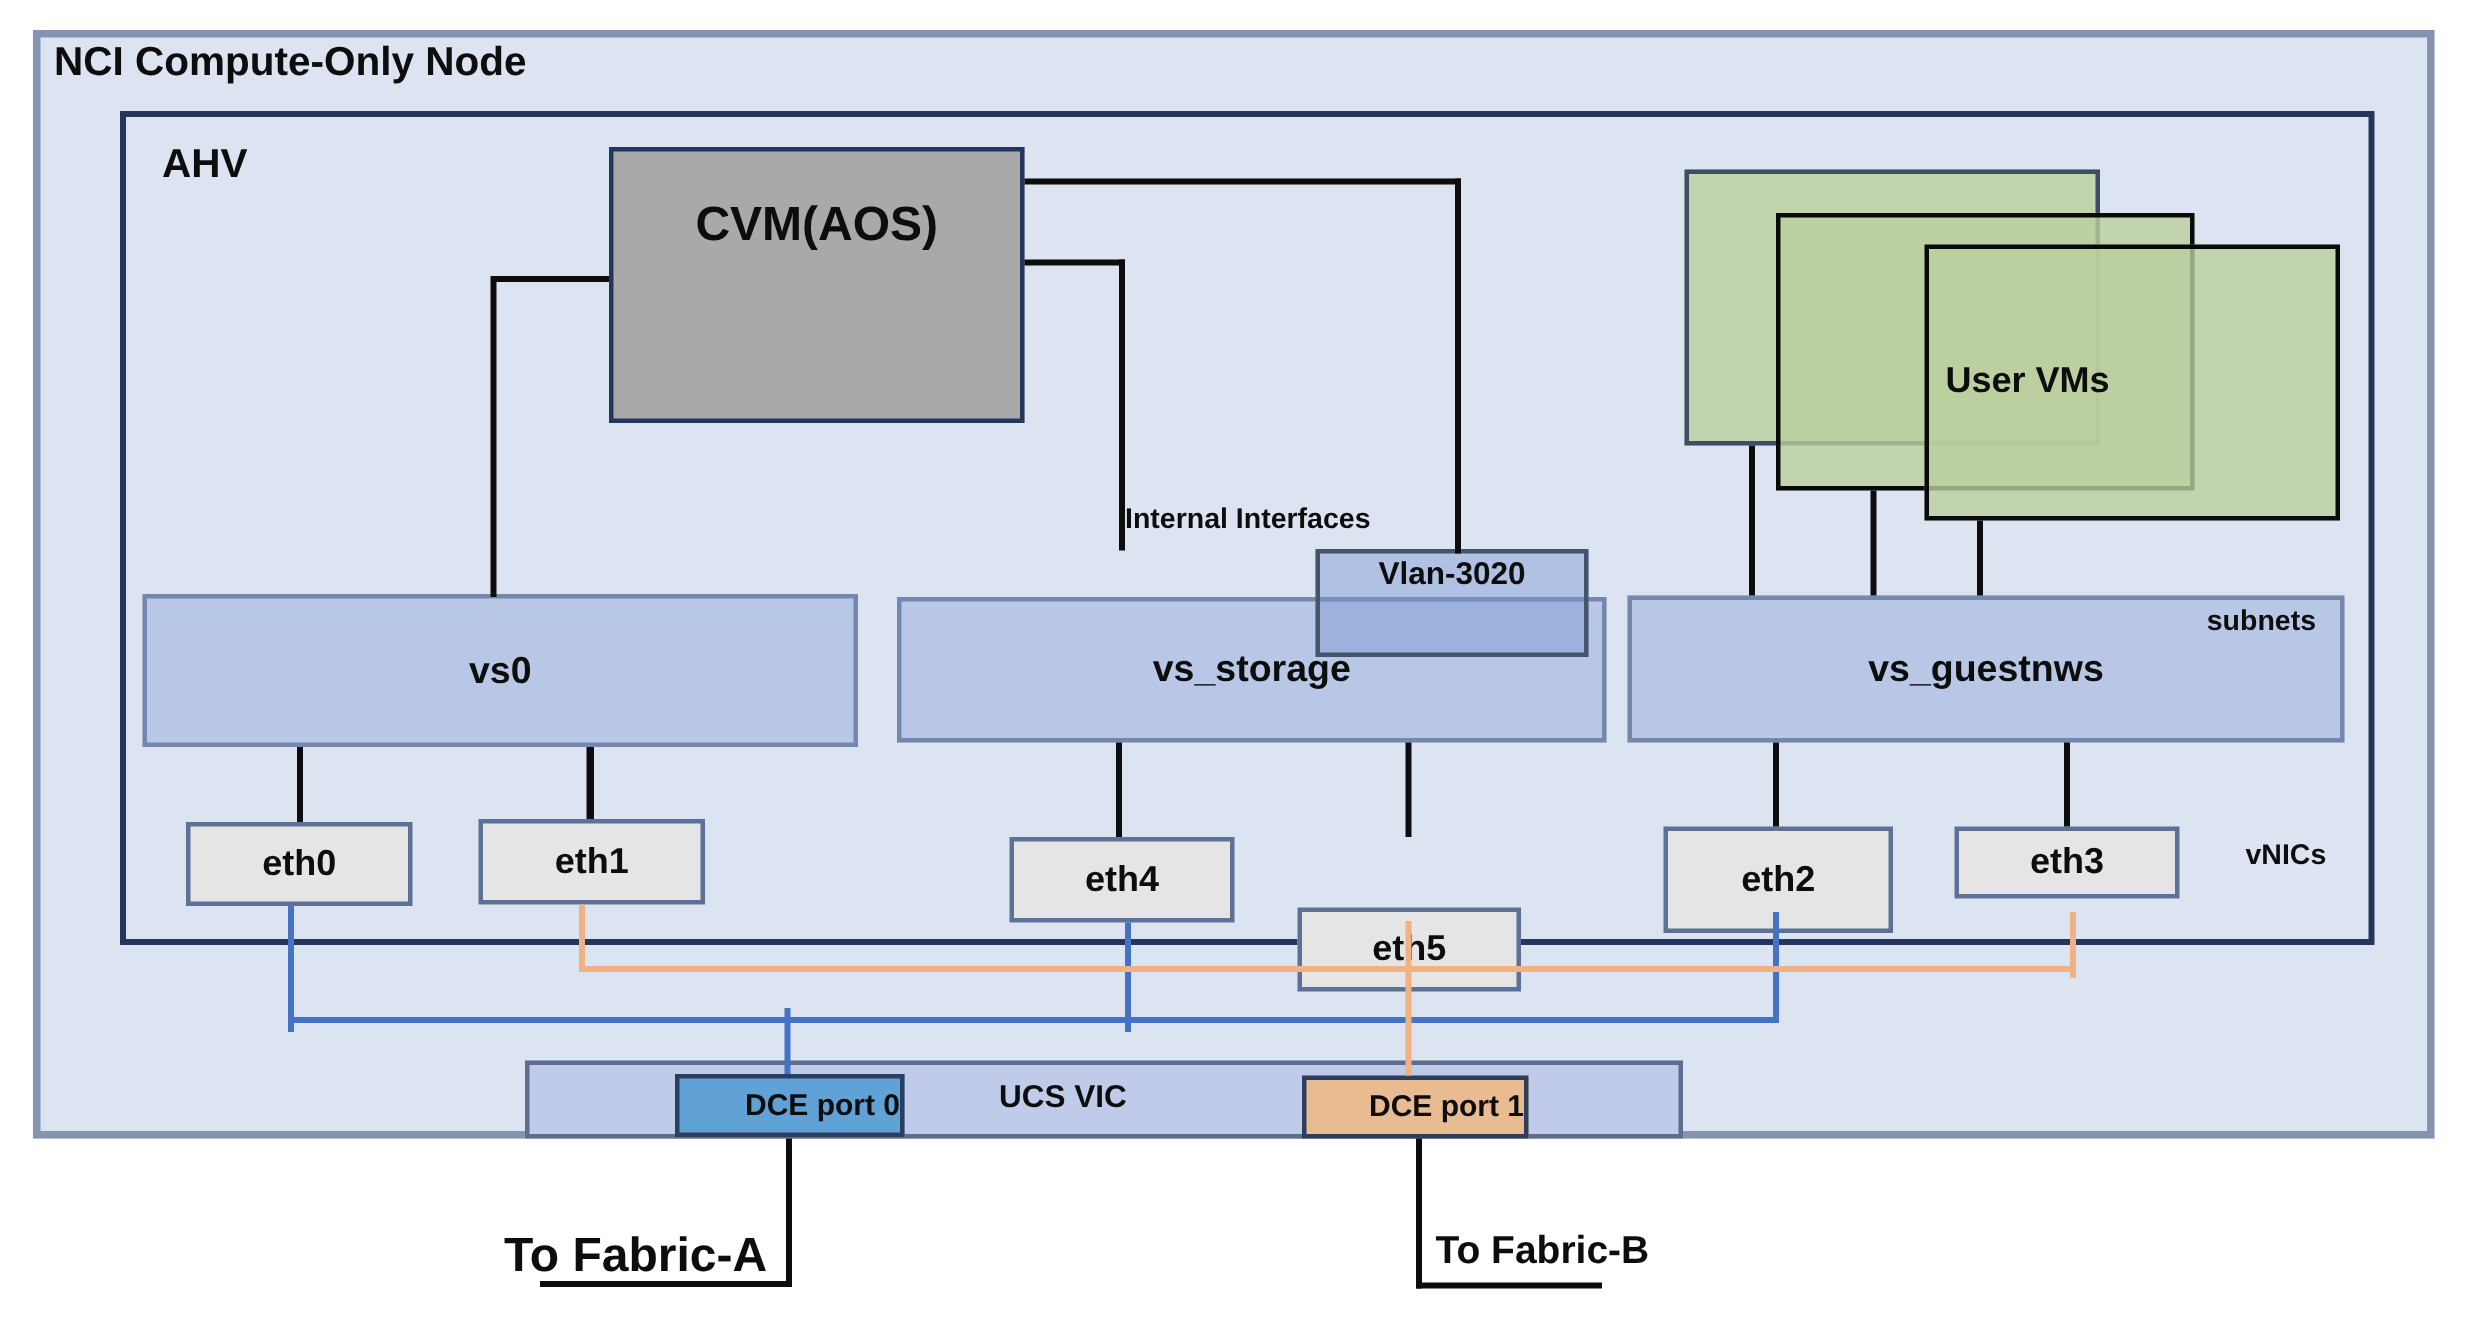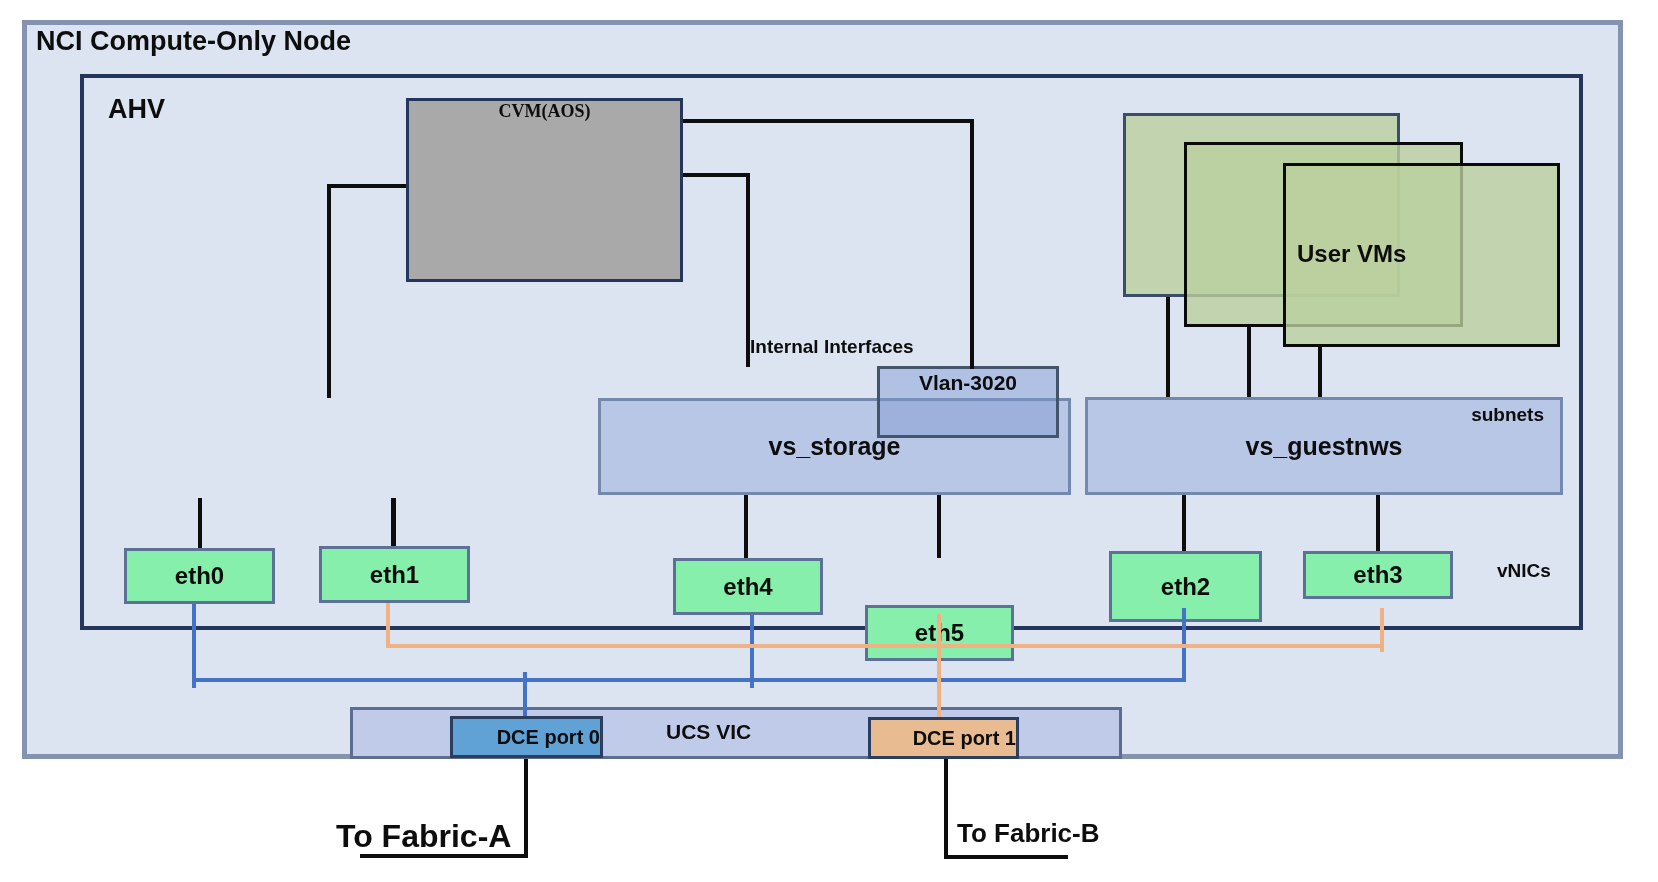--- a/index.html
+++ b/index.html
@@ -9,42 +9,42 @@
   }
   .abs{position:absolute;box-sizing:border-box;}
   .lbl{font-weight:bold;white-space:nowrap;}
   
   .node-box{left:22px;top:20px;width:1601px;height:739px;background:#dce4f2;border:5px solid #8493b0;z-index:1;}
   .node-title{left:36px;top:26px;font-size:27px;z-index:6;}
   .ahv-box{left:80px;top:74px;width:1503px;height:556px;border:4px solid #24365c;z-index:2;}
   .ahv-label{left:108px;top:94px;font-size:27px;z-index:6;}
   
   .cvm-box{left:406px;top:98px;width:277px;height:184px;background:#a9a9a9;border:3px solid #24365c;z-index:3;text-align:center;}
-  .cvm-box .lbl{display:block;font-size:18px;font-family:Liberation Serif, serif;}
+  .cvm-box .lbl{display:block;margin-top:30px;font-size:32px;}
   
   .vm{background:rgba(186,208,158,0.8);z-index:3;}
   .vm1{left:1123px;top:113px;width:277px;height:184px;border:3px solid #3d4d68;}
   .vm2{left:1184px;top:142px;width:279px;height:185px;border:3px solid #0a0a0a;}
   .vm3{left:1283px;top:163px;width:277px;height:184px;border:3px solid #0a0a0a;z-index:4;}
   .uservms-label{left:1297px;top:240px;font-size:24px;z-index:6;}
   
   .internal-label{left:750px;top:336px;font-size:19px;z-index:6;}
   .vlan{background:rgba(124,150,208,0.45);border:3px solid #44546a;z-index:5;text-align:center;}
   .vlan .lbl{display:block;margin-top:2px;font-size:21px;}
   .vlan0{left:634px;top:366px;width:184px;height:59px;}
   .vlan1{left:877px;top:366px;width:182px;height:72px;}
   
   .vswitch{background:#b9c7e6;border:3px solid #7487ad;z-index:3;display:flex;align-items:center;justify-content:center;}
   .vswitch .lbl{font-size:25px;}
   .vs0{left:95px;top:396px;width:477px;height:102px;}
   .vss{left:598px;top:398px;width:473px;height:97px;}
   .vsg{left:1085px;top:397px;width:478px;height:98px;}
   .subnets-label{right:16px;top:4px;font-size:19px;position:absolute;font-weight:bold;}
   
-  .eth{background:#86efac;border:3px solid #5d7096;z-index:3;display:flex;align-items:center;justify-content:center;}
+  .eth{background:#e5e5e5;border:3px solid #5d7096;z-index:3;display:flex;align-items:center;justify-content:center;}
   .eth .lbl{font-size:24px;}
   .eth0{left:124px;top:548px;width:151px;height:56px;}
   .eth1{left:319px;top:546px;width:151px;height:57px;}
   .eth4{left:673px;top:558px;width:150px;height:57px;}
   .eth5{left:865px;top:558px;width:149px;height:56px;margin-top:47px;}
   .eth2{left:1109px;top:551px;width:153px;height:71px;}
   .eth3{left:1303px;top:551px;width:150px;height:48px;}
   .vnics-label{left:1497px;top:560px;font-size:19px;z-index:6;}
   
   .vic-bar{left:350px;top:707px;width:772px;height:52px;background:#bfcbe8;border:3px solid #5d6d90;z-index:4;}
@@ -79,20 +79,23 @@
   <div class="abs vm vm1"></div>
   <div class="abs vm vm2"></div>
   <div class="abs vm vm3"></div>
   <div class="abs lbl uservms-label">User VMs</div>
 
   <div class="abs lbl internal-label">Internal Interfaces</div>
   <div class="abs vlan vlan1">
     <span class="lbl">Vlan-3020</span>
   </div>
 
+  <div class="abs vswitch vs0">
+    <span class="lbl">vs0</span>
+  </div>
   <div class="abs vswitch vss">
     <span class="lbl">vs_storage</span>
   </div>
   <div class="abs vswitch vsg">
     <span class="lbl">vs_guestnws</span>
     <span class="subnets-label">subnets</span>
   </div>
 
   <div class="abs eth eth0">
       <span class="lbl">eth0</span>

